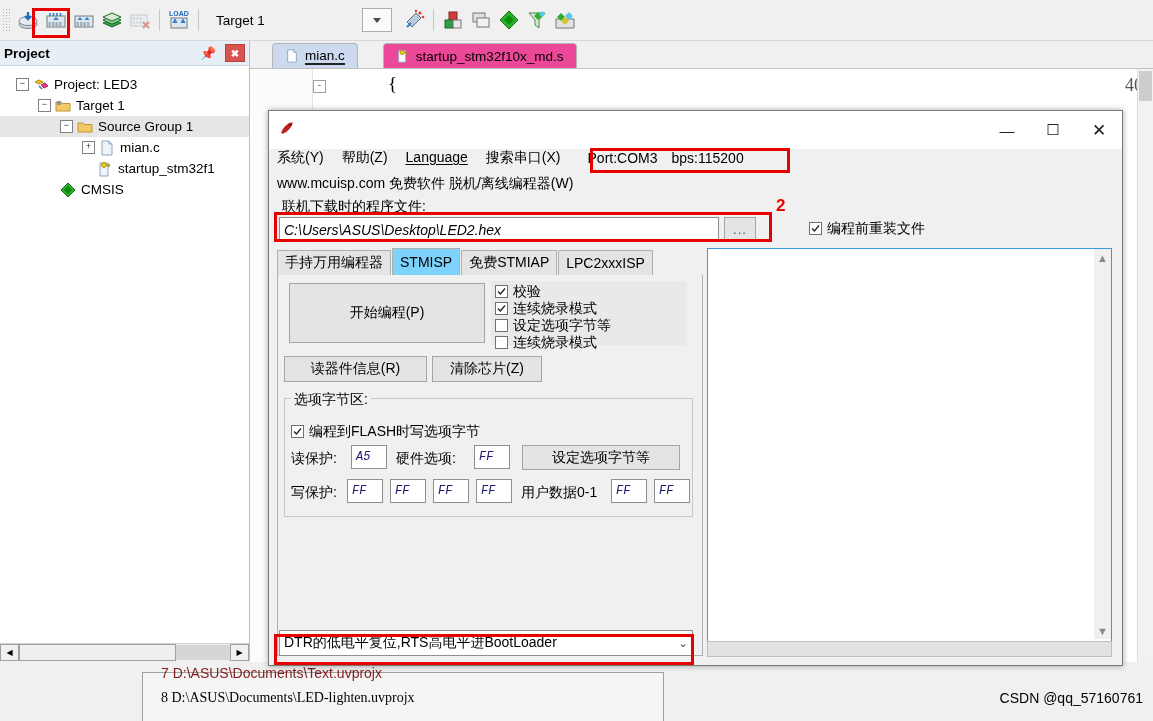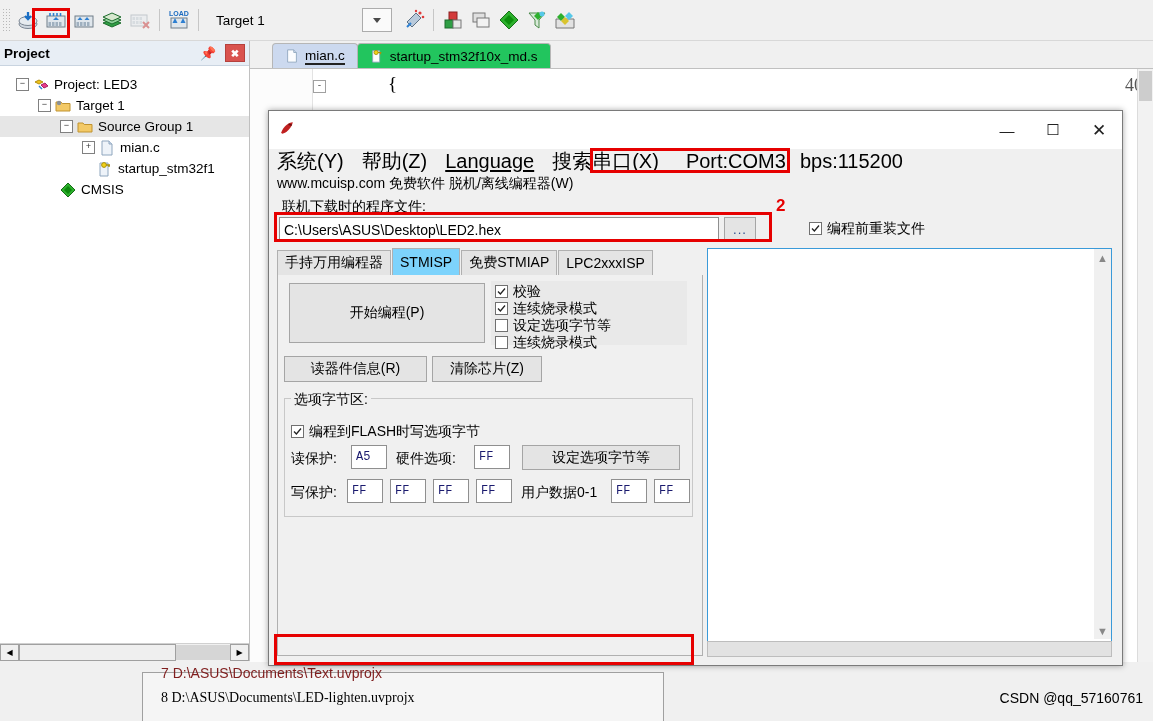--- a/index.html
+++ b/index.html
@@ -65,21 +65,21 @@
   .hs-thumb { height:15px;width:155px;background:#efefef;border:1px solid #a0a0a0;}
   .hs-track { flex:1; height:15px; background-image: radial-gradient(#d6d6d6 1px, #fff 1px); background-size:2px 2px;}
 
   
   .editor { position:absolute; left:250px; top:41px; width:903px; height:620px; background:#fff; }
   .tabstrip { height:27px; background:#f0f0f0; display:flex; align-items:flex-end; padding-left:22px;
     border-bottom:1px solid #c0c0c0;}
   .tab { height:24px; display:flex; align-items:center; padding:0 12px; font-size:13.5px;
     border:1px solid #b6b6b6; border-bottom:none; border-radius:4px 4px 0 0; margin-right:-1px; }
   .tab.active { background:#ccd9ef; }
-  .tab.yellow { background:#22c55e; }
+  .tab.yellow { background:#ec4899;margin-left:26px; }
   .tabicon { width:14px;height:16px;margin-right:6px;display:inline-block;}
   .code-area { position:relative; height:593px; background:#fff; }
   .gutter { position:absolute; left:0; top:0; width:62px; height:593px; background:#fcfcfc;
     border-right:1px solid #e3e3e3; }
   .lineno { position:absolute; right:10px; top:6px; font-family:"Liberation Serif",serif;
     font-size:18px; color:#555; }
   .foldbox { position:absolute; left:63px; top:11px; width:11px; height:11px;
     border:1px solid #a0a0a0; background:#fff; display:flex;align-items:center;justify-content:center;
     font-size:9px; line-height:9px; font-family:"Liberation Mono",monospace; color:#444;}
   .codetext { position:absolute; left:138px; top:4px; font-family:"Liberation Serif",serif; font-size:19px; }
@@ -96,29 +96,29 @@
 
   
   .dlg { position:absolute; left:268px; top:110px; width:853px; height:554px;
      background:#f0f0f0; border:1px solid #7a7a7a; box-shadow:0 0 6px rgba(0,0,0,.35); }
   .dlg-title { height:38px; background:#fff; display:flex; align-items:center; padding-left:10px;
      font-size:15px; }
   .dlg-title .ttxt { margin-left:8px; }
   .dlg-ctrls { margin-left:auto; display:flex; height:38px; }
   .dlg-ctl { width:46px; height:38px; display:flex; align-items:center; justify-content:center;
      font-size:15px; color:#222; }
-  .menubar { display:flex; align-items:center; height:24px; padding-left:8px; font-size:20px; gap:18px;}
+  .menubar { display:flex; align-items:flex-start; height:24px; padding-left:8px; font-size:14px; gap:18px;}
   .menubar .mi { white-space:nowrap; }
   .port-grp { display:flex; gap:14px; padding:1px 5px; }
   .subline { padding-left:8px; font-size:14px; height:22px; display:flex; align-items:center; }
   .grp-label { position:absolute; font-size:14px; background:#f0f0f0; padding:0 3px; }
   .fieldset { position:absolute; border:1px solid #c8c8c8; }
 
   .txtinput { position:absolute; background:#fff; border:1px solid #8f8f8f;
-     font-size:14px; display:flex; align-items:center; padding-left:4px; box-sizing:border-box;}
+     font-size:14px; display:flex; align-items:center; padding-left:4px; box-sizing:border-box;font-style:italic;}
   .btn { position:absolute; background:#e4e4e4; border:1px solid #a5a5a5;
      display:flex; align-items:center; justify-content:center; font-size:14px; box-sizing:border-box;}
   .dots-btn { position:absolute; width:32px; height:24px; background:#e4e4e4; border:1px solid #a5a5a5;
      display:flex; align-items:flex-end; justify-content:center; font-size:13px; color:#2b4d8f;
      box-sizing:border-box; padding-bottom:3px; letter-spacing:1px;}
 
   .cbx { width:13px;height:13px;border:1px solid #707070;background:#fff;display:inline-flex;
      align-items:center;justify-content:center;margin-right:5px; box-sizing:border-box;}
   .cbx svg { display:block; }
   .chkrow { display:flex; align-items:center; font-size:14px; height:17px; }
@@ -534,20 +534,24 @@
       <span>FF</span>
     </div>
     <div style="position:absolute; left:252px; top:373px; font-size:14px;">用户数据0-1</div>
     <div class="txtinput mono" style="left:342px; top:368px; width:36px; height:24px;">
       <span>FF</span>
     </div>
     <div class="txtinput mono" style="left:385px; top:368px; width:36px; height:24px;">
       <span>FF</span>
     </div>
 
+    <div class="sel-combo" style="left:10px; top:519px; width:414px; height:26px;">
+      <span>DTR的低电平复位,RTS高电平进BootLoader</span>
+      <span class="sel-arrow">⌄</span>
+    </div>
 
     <div class="panel-white" style="left:438px; top:137px; width:403px; height:392px;">
       <div class="vscroll2" style="right:0; top:0; width:17px; height:390px;">
         <div class="vs-arrow">▲</div>
         <div class="vs-arrow" style="position:absolute; bottom:0;">▼</div>
       </div>
     </div>
     <div style="position:absolute; left:438px; top:530px; width:403px; height:14px; background:#e2e2e2;
                 border:1px solid #bdbdbd;"></div>
 

